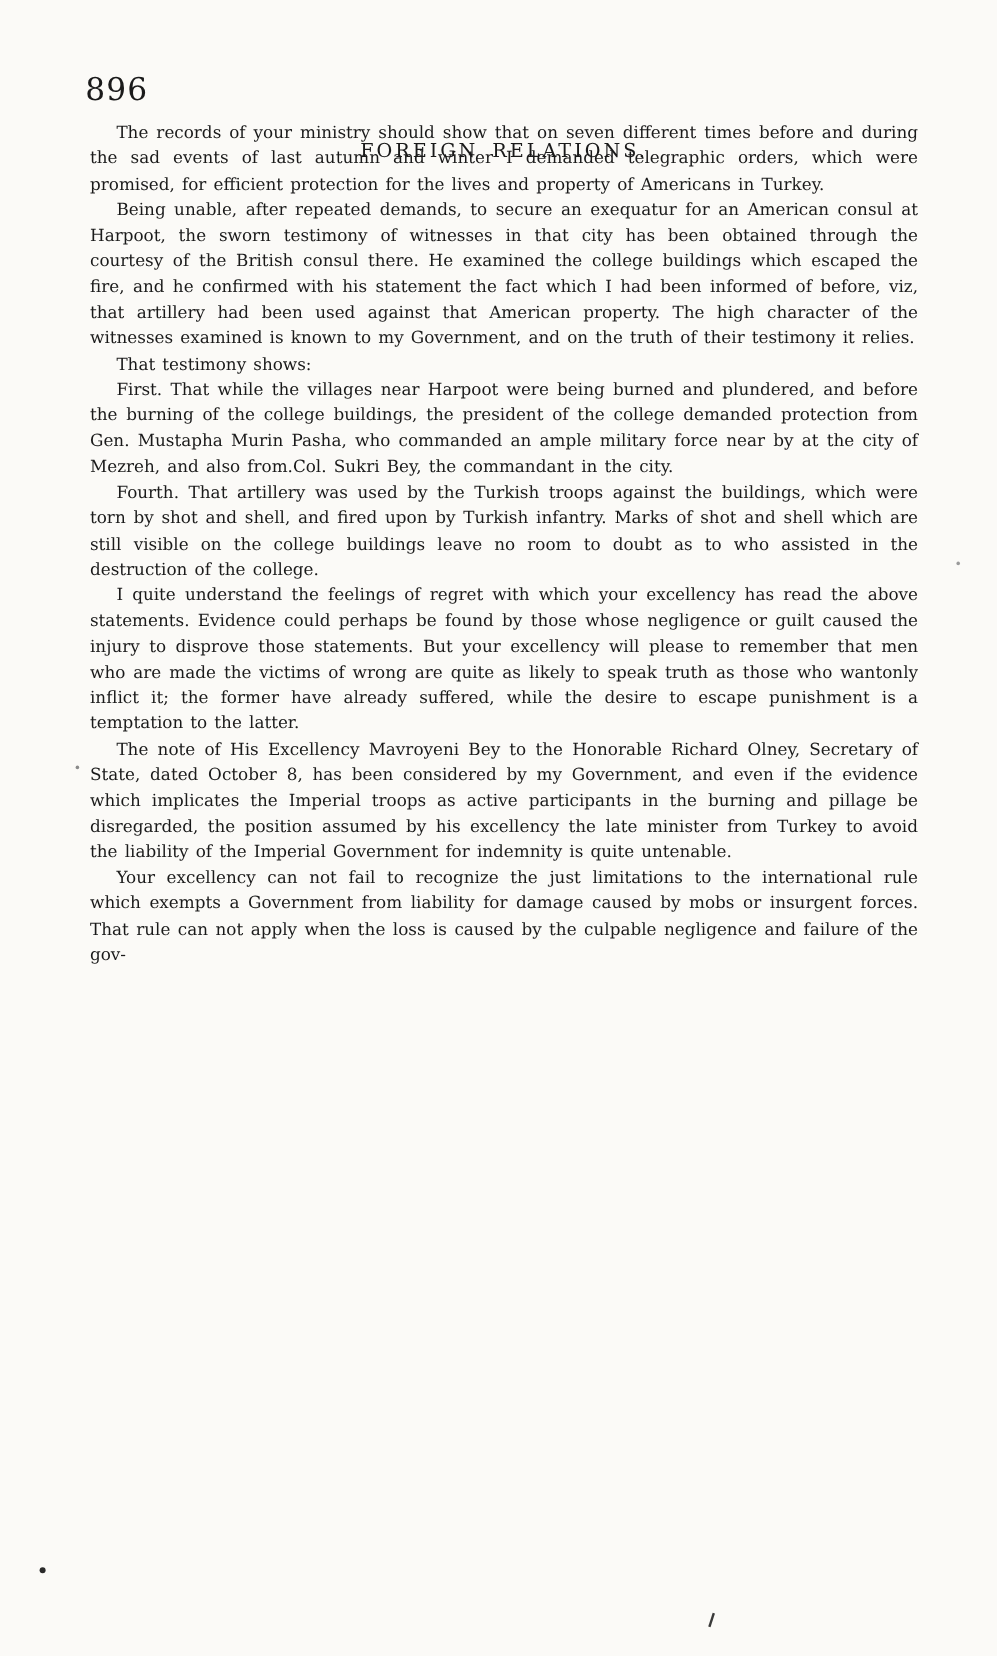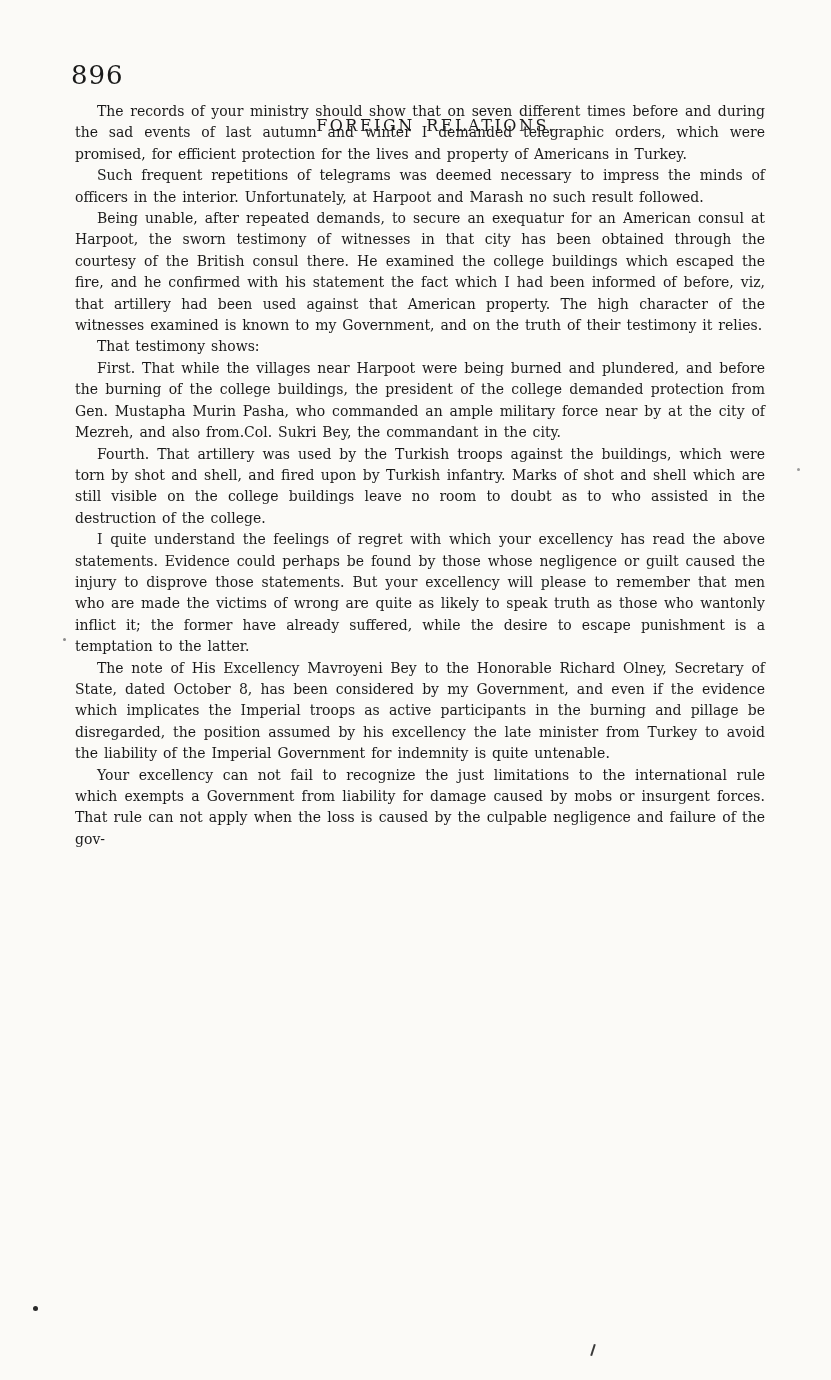--- a/index.html
+++ b/index.html
@@ -15,21 +15,20 @@
     overflow: hidden;
     font-family: "DejaVu Serif", serif;
     color: #1a1a1a;
   }
   .running-head {
     position: absolute;
     top: 62px;
     left: 75px;
     width: 690px;
     height: 30px;
-    padding-left: 32px;
   }
   .page-number {
     position: absolute;
     left: -4px;
     top: 0;
     font-size: 26px;
     line-height: 26px;
     letter-spacing: 1px;
   }
   .running-title {
@@ -83,21 +82,20 @@
 
 <div class="page">
 
   <div class="running-head">
     <span class="page-number">896</span>
     <span class="running-title">FOREIGN RELATIONS.</span>
   </div>
 
   <div class="body-text">
     <p>The records of your ministry should show that on seven different times before and during the sad events of last autumn and winter I demanded telegraphic orders, which were promised, for efficient protection for the lives and property of Americans in Turkey.</p>
-    <p>Such frequent repetitions of telegrams was deemed necessary to impress the minds of officers in the interior.  Unfortunately, at Harpoot and Marash no such result followed.</p>
     <p>Being unable, after repeated demands, to secure an exequatur for an American consul at Harpoot, the sworn testimony of witnesses in that city has been obtained through the courtesy of the British consul there. He examined the college buildings which escaped the fire, and he confirmed with his statement the fact which I had been informed of before, viz, that artillery had been used against that American property. The high character of the witnesses examined is known to my Government, and on the truth of their testimony it relies.</p>
     <p>That testimony shows:</p>
     <p>First. That while the villages near Harpoot were being burned and plundered, and before the burning of the college buildings, the president of the college demanded protection from Gen. Mustapha Murin Pasha, who commanded an ample military force near by at the city of Mezreh, and also from.Col. Sukri Bey, the commandant in the city.</p>
     <p>Fourth. That artillery was used by the Turkish troops against the buildings, which were torn by shot and shell, and fired upon by Turkish infantry.  Marks of shot and shell which are still visible on the college buildings leave no room to doubt as to who assisted in the destruction of the college.</p>
     <p>I quite understand the feelings of regret with which your excellency has read the above statements.  Evidence could perhaps be found by those whose negligence or guilt caused the injury to disprove those statements.  But your excellency will please to remember that men who are made the victims of wrong are quite as likely to speak truth as those who wantonly inflict it; the former have already suffered, while the desire to escape punishment is a temptation to the latter.</p>
     <p>The note of His Excellency Mavroyeni Bey to the Honorable Richard Olney, Secretary of State, dated October 8, has been considered by my Government, and even if the evidence which implicates the Imperial troops as active participants in the burning and pillage be disregarded, the position assumed by his excellency the late minister from Turkey to avoid the liability of the Imperial Government for indemnity is quite untenable.</p>
     <p>Your excellency can not fail to recognize the just limitations to the international rule which exempts a Government from liability for damage caused by mobs or insurgent forces.  That rule can not apply when the loss is caused by the culpable negligence and failure of the gov-</p>
   </div>
 
   <span class="speck speck-1"></span>

